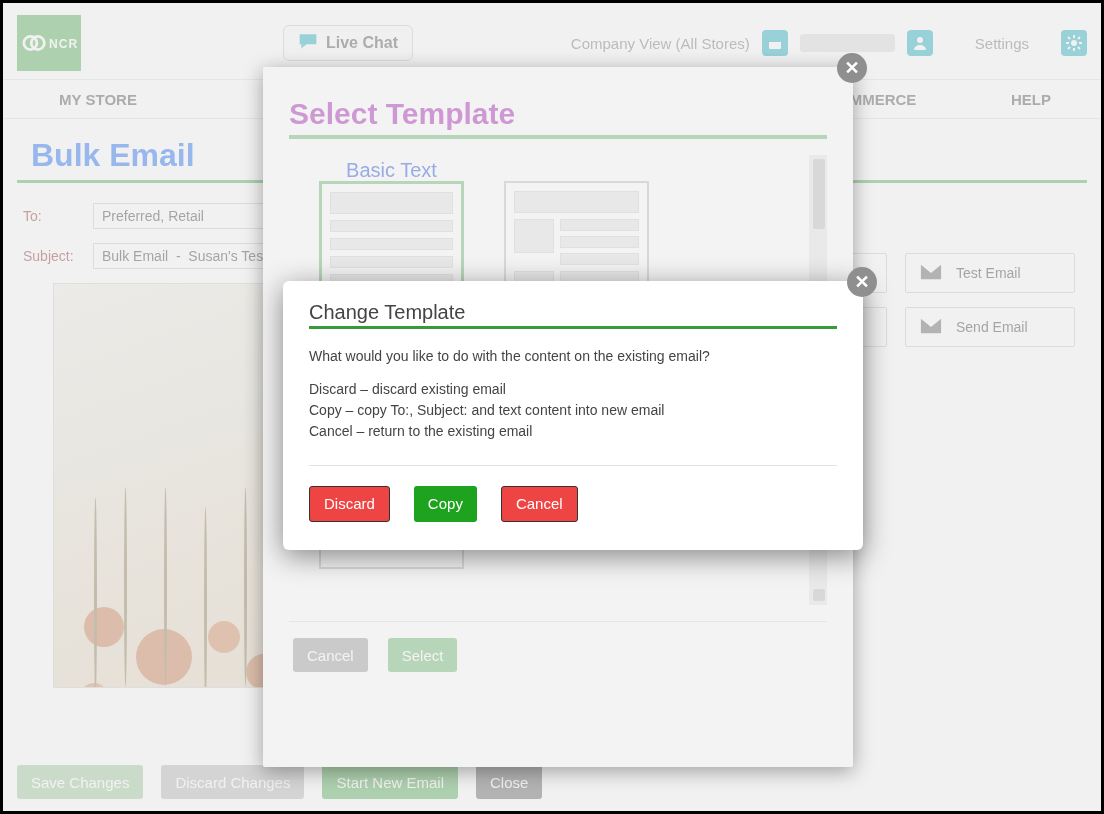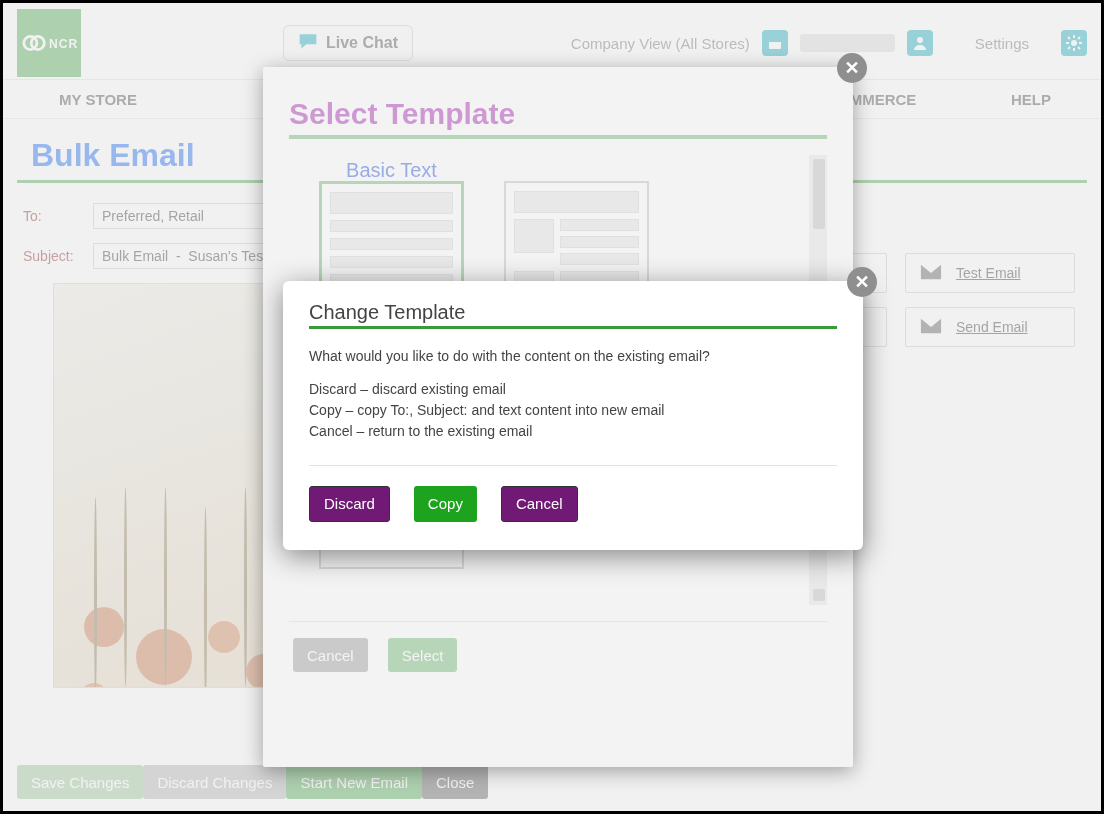--- a/index.html
+++ b/index.html
@@ -34,21 +34,21 @@
   }
 
   
   .topbar{
     display:flex;align-items:center;
     padding:10px 14px 0 14px;
     height:70px;
     gap:12px;
   }
   .logo{
-    width:64px;height:68px;
+    width:64px;height:56px;
     background:var(--green);
     display:flex;align-items:center;justify-content:center;
     color:#000000;font-weight:bold;font-size:14px;
     letter-spacing:1px;
   }
   .logo svg{width:56px;height:24px}
   .live-chat{
     margin-left:190px;
     display:flex;align-items:center;gap:8px;
     border:1px solid var(--border);
@@ -86,21 +86,21 @@
   
   .form-area{padding:0 20px}
   .row{display:flex;align-items:center;margin-bottom:14px}
   .row label{width:70px;color:#a04a4a;font-size:14px}
   .row input{flex:0 0 420px;height:26px;border:1px solid var(--border);padding:2px 8px;font-size:14px;color:#555;background:#fff}
   .side-btn{
     display:flex;align-items:center;gap:14px;
     border:1px solid var(--border);
     height:40px;width:170px;
     padding:0 14px;font-size:14px;color:#555;
-    background:#fff;border-radius:2px;text-decoration:underline;
+    background:#fff;border-radius:2px;
   }
   .side-btn svg{width:22px;height:18px;fill:#777}
   .side-buttons{position:absolute;right:26px;top:250px;display:flex;flex-direction:column;gap:14px}
   .side-row{display:flex;gap:18px}
   .side-btn.small{width:90px;justify-content:center}
 
   
   .canvas{
     margin:10px 20px 0 30px;
     width:250px;height:405px;
@@ -108,31 +108,31 @@
     background:linear-gradient(160deg,#f0efe7 0%,#e9e3d4 40%,#e2d2b7 100%);
     position:relative;overflow:hidden;
     opacity:.85;
   }
   .canvas::before,.canvas::after{content:"";position:absolute;border-radius:50%}
   .canvas::before{width:40px;height:40px;background:#c97a4b;left:30px;bottom:40px;box-shadow:60px 30px 0 8px #c97a4b, 120px 10px 0 -4px #d08655, -10px 70px 0 -6px #d28b5d, 160px 45px 0 -2px #c97a4b}
   .canvas::after{width:3px;height:200px;background:#8a7a50;left:70px;bottom:0;box-shadow:40px 0 0 #8a7a50, 80px 20px 0 #8a7a50, -30px 10px 0 #8a7a50, 120px 0 0 #8a7a50}
 
 
   
-  .bottom{position:absolute;left:14px;bottom:12px;display:flex;align-items:center}
+  .bottom{position:absolute;left:14px;bottom:12px;display:flex;gap:18px;align-items:center}
   .btn{
     height:34px;padding:0 14px;border:none;border-radius:3px;
     font-size:15px;color:#fff;cursor:pointer;
     background:var(--grey);
   }
   .btn.green{background:var(--green)}
   .btn.green-dark{background:var(--green-accent)}
   .btn.light{background:#a8cfa9;color:#fff}
   .btn.light-grey{background:#bfbfbf}
-  .btn.dark{background:#701a75;border:1px solid #333}
+  .btn.dark{background:#ef4444;border:1px solid #333}
 
   
   .modal-template{
     position:absolute;z-index:10;
     left:260px;top:64px;
     width:590px;height:700px;
     background:#fff;
     box-shadow:0 4px 20px rgba(0,0,0,.35);
     border-radius:2px;
     padding:20px 26px;

